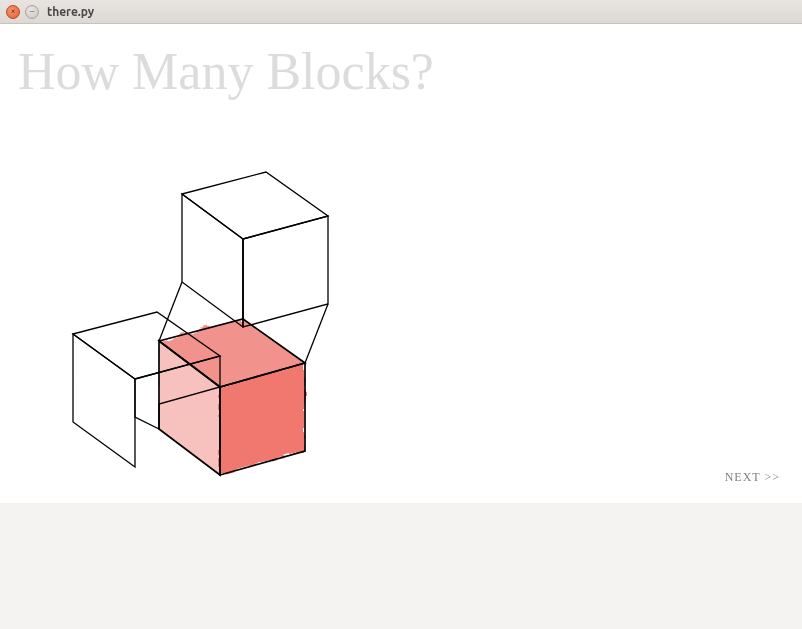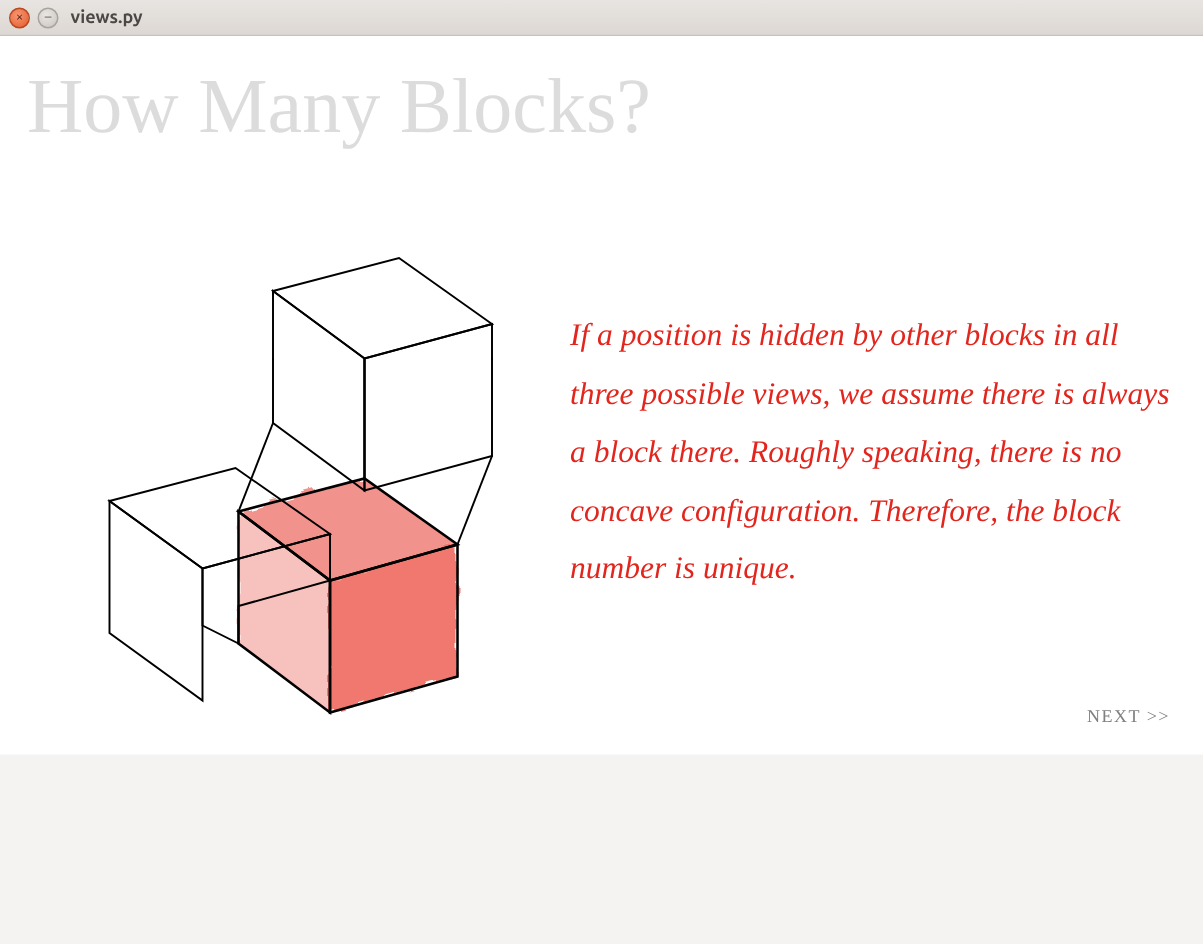--- a/index.html
+++ b/index.html
@@ -95,21 +95,21 @@
   }
 </style>
 </head>
 <body>
 
 <div class="titlebar">
   <div class="window-controls">
     <div class="wbtn close">×</div>
     <div class="wbtn min">–</div>
   </div>
-  <span class="title">views.py</span>
+  <span class="title">there.py</span>
 </div>
 
 <div class="content">
 
   <div class="heading">How Many Blocks?</div>
 
   <div class="illustration">
     <svg width="340" height="320" viewBox="0 0 340 320">
 
       <defs>
@@ -141,17 +141,16 @@
           <polygon points="134,182 195,228 195,316 134,270"></polygon>
         </g>
 
         <line x1="218" y1="160" x2="218" y2="80"></line>
         <line x1="134" y1="182" x2="157" y2="123"></line>
         <line x1="280" y1="204" x2="303" y2="145"></line>
       </g>
     </svg>
   </div>
 
-  <div class="body-text">If a position is hidden by other blocks in all three possible views, we assume there is always a block there. Roughly speaking, there is no concave configuration. Therefore, the block number is unique.</div>
 
   <div class="next-btn">NEXT &gt;&gt;</div>
 
 </div>
 
 </body></html>

